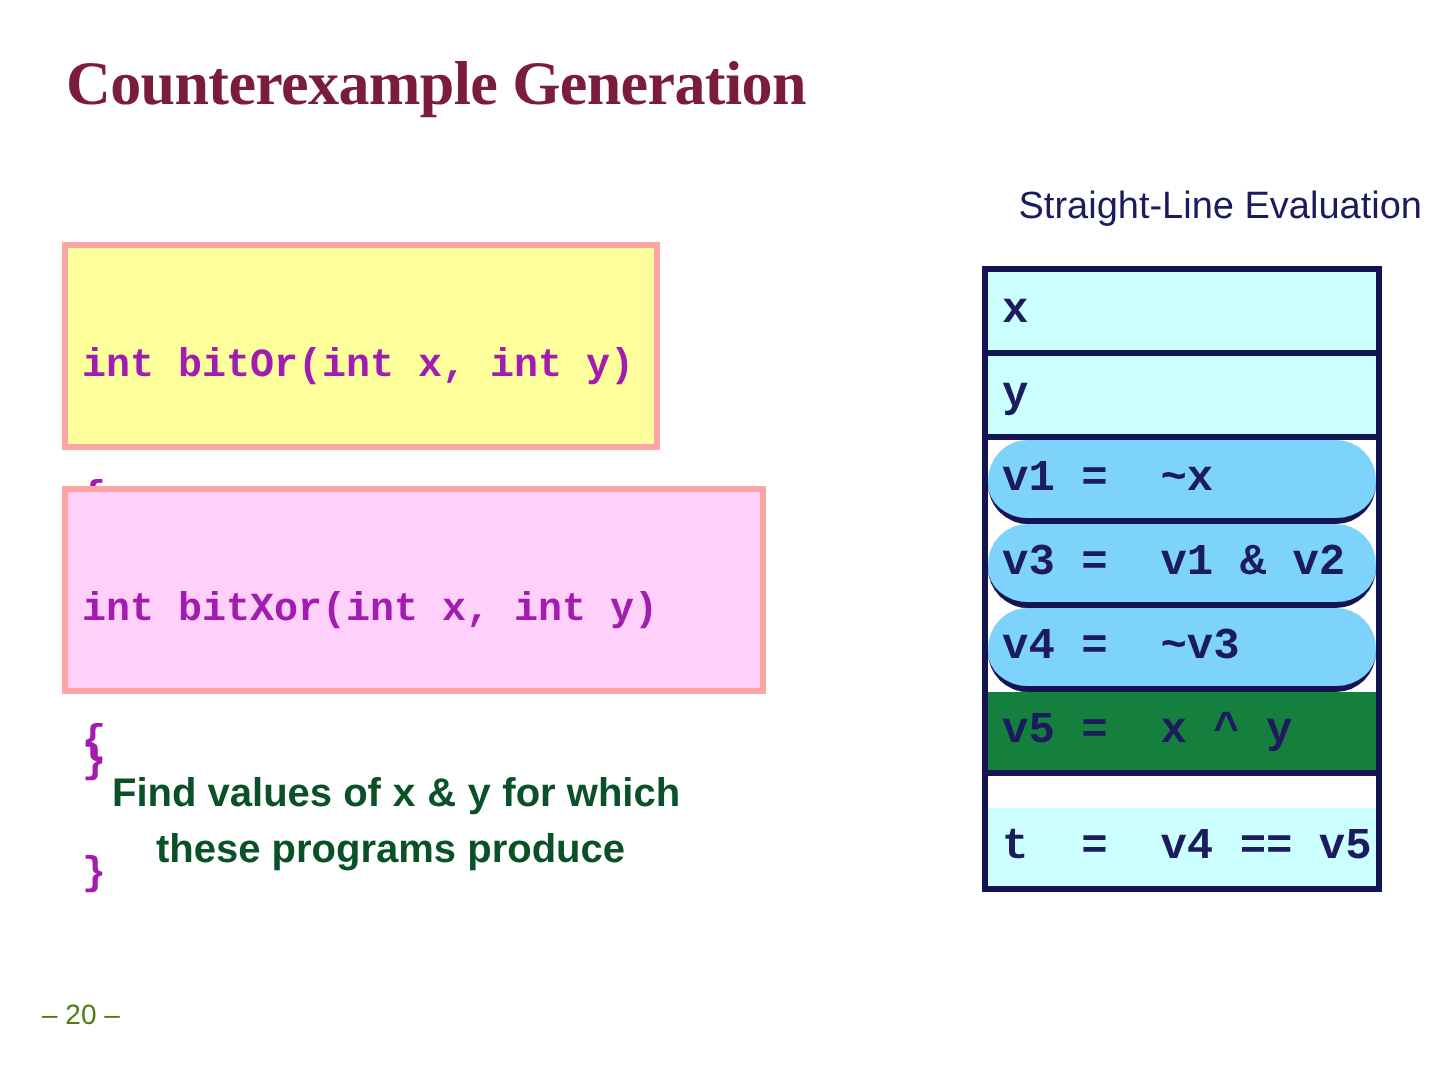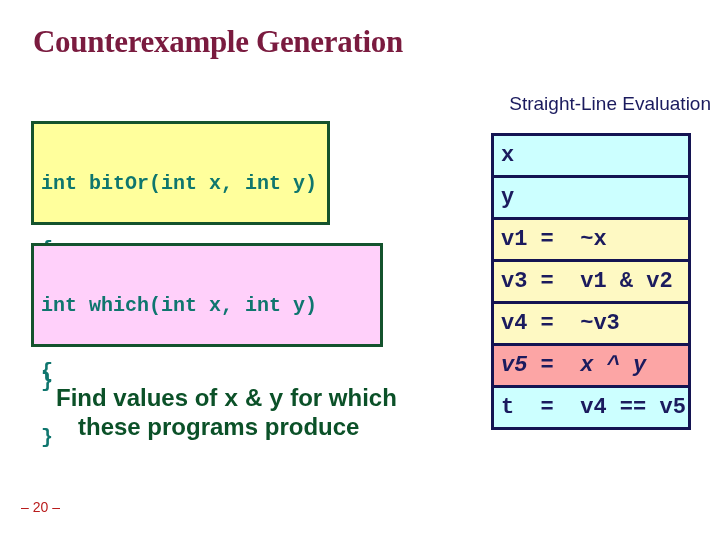--- a/index.html
+++ b/index.html
@@ -13,70 +13,70 @@
     font-size:31px;font-weight:bold;color:#7A1B3F;letter-spacing:-0.3px;
     white-space:pre;
     font-family:Liberation Serif, serif;
   }
   .section-heading{
     position:absolute;right:8px;top:93px;
     font-size:19px;font-weight:normal;color:#1B1B5E;white-space:pre;
   }
   .codeblock{
     position:absolute;box-sizing:border-box;
-    border:3px solid #14532d;
+    border:3px solid #fca5a5;
     font-family:"Liberation Mono","DejaVu Sans Mono",monospace;
-    font-weight:bold;font-size:20px;line-height:22px;color:#0f766e;
+    font-weight:bold;font-size:20px;line-height:22px;color:#a21caf;
     padding:5px 7px;white-space:pre;
   }
   .codeblock .code-line{white-space:pre;}
   #bitor-block{left:31px;top:121px;width:299px;height:104px;background:#FFFF9C;}
   #bitxor-block{left:31px;top:243px;width:352px;height:104px;background:#FFD0FA;}
   .prompt{
     position:absolute;left:56px;top:384px;
-    font-size:24px;font-weight:bold;color:#0B5128;line-height:27px;
+    font-size:20px;font-weight:bold;color:#0B5128;line-height:27px;
   }
   .prompt .prompt-line{white-space:pre;}
   .prompt .indent{padding-left:22px;}
   .prompt .mono{font-family:"Liberation Mono","DejaVu Sans Mono",monospace;}
   .eval-table{
     position:absolute;left:491px;top:133px;width:200px;
     box-sizing:border-box;border:3px solid #141452;background:#ffffff;
   }
   .erow{
     height:39px;line-height:39px;border-bottom:3px solid #141452;
     font-family:"Liberation Mono","DejaVu Sans Mono",monospace;
     font-weight:bold;font-size:22px;color:#1B1B5E;
     padding-left:7px;white-space:pre;overflow:hidden;
   }
-  .erow:last-child{border-bottom:none;}
+  .erow:last-child{border-bottom:none;margin-top:16px;}
   .bg-cyan{background:#CCFFFF;}
-  .bg-yellow{background:#fef9c3;}
-  .bg-pink{background:#fca5a5;font-style:italic;}
+  .bg-yellow{background:#7dd3fc;border-radius:20px;}
+  .bg-pink{background:#15803d;}
   .page-number{
     position:absolute;left:21px;top:499px;
-    font-size:14px;color:#b91c1c;white-space:pre;
+    font-size:14px;color:#4d7c0f;white-space:pre;
   }
 </style>
 </head>
 <body>
 
 <div class="slide-title">Counterexample Generation</div>
 
 <div class="section-heading">Straight-Line Evaluation</div>
 
 <div class="codeblock" id="bitor-block">
   <div class="code-line">int bitOr(int x, int y)</div>
   <div class="code-line">{</div>
   <div class="code-line">  return ~(~x &amp; ~y);</div>
   <div class="code-line">}</div>
 </div>
 
 <div class="codeblock" id="bitxor-block">
-  <div class="code-line">int which(int x, int y)</div>
+  <div class="code-line">int bitXor(int x, int y)</div>
   <div class="code-line">{</div>
   <div class="code-line">}</div>
 </div>
 
 <div class="prompt">
   <div class="prompt-line"><span>Find values of </span><span class="mono">x</span><span> &amp; </span><span class="mono">y</span><span> for which</span></div>
   <div class="prompt-line indent">these programs produce</div>
 </div>
 
 <div class="eval-table">

